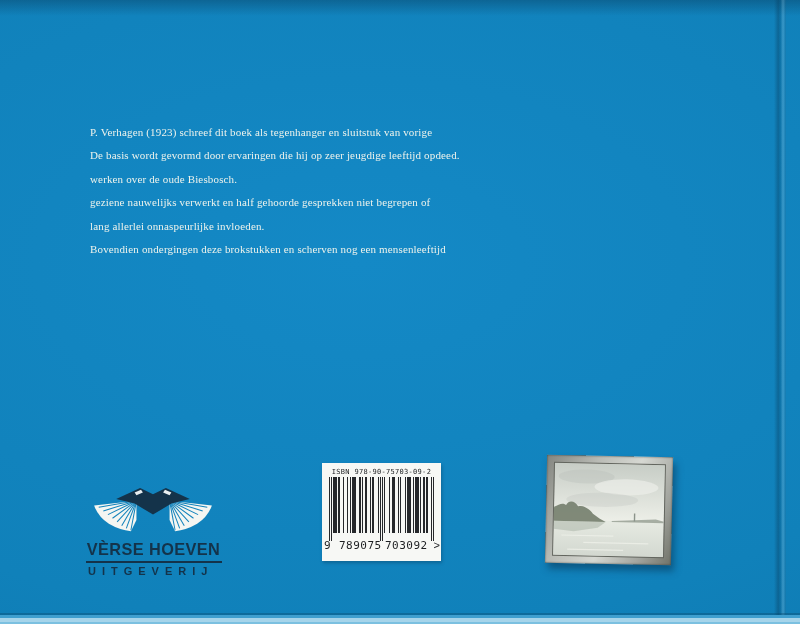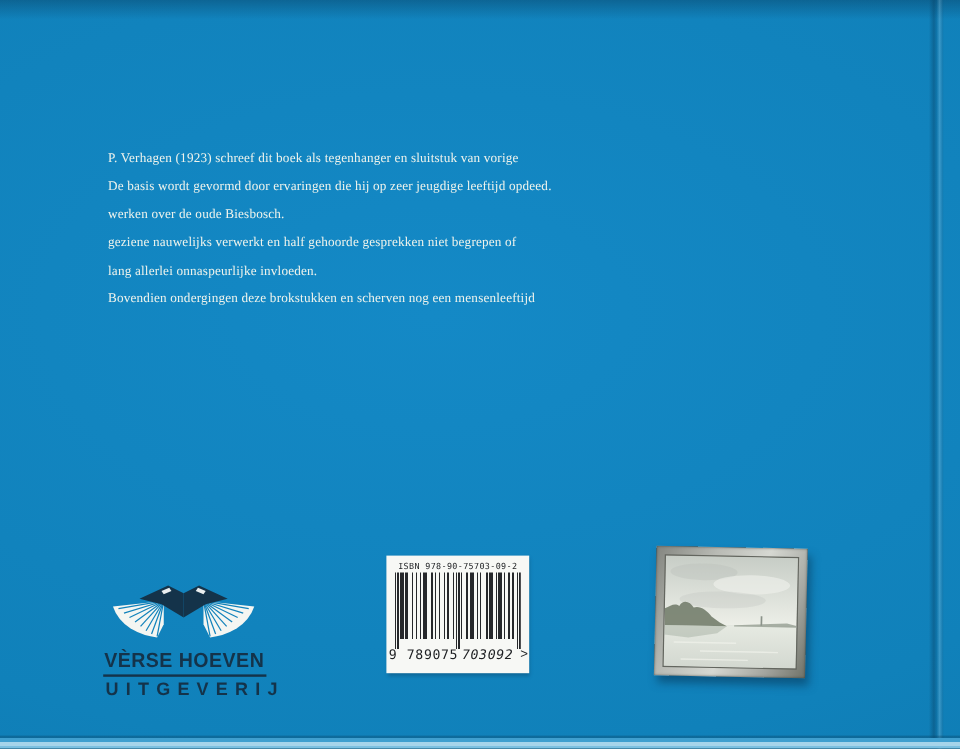--- a/index.html
+++ b/index.html
@@ -20,33 +20,33 @@
   .blurb{position:absolute;left:90px;top:121px;color:#eef3ec;
     font-size:11px;line-height:23.45px;letter-spacing:.15px;}
   .blurb div{white-space:nowrap;}
 
   
   .logo{position:absolute;left:84px;top:487px;width:140px;
     font-family:"Liberation Sans", sans-serif;color:#14334a;}
   .logo-name{font-weight:bold;font-size:17px;letter-spacing:.4px;margin-top:3px;
     transform:scaleX(.96);transform-origin:center;white-space:nowrap;}
   .logo-rule{height:2px;background:#14334a;margin:1px 2px 2px 2px;}
-  .logo-sub{font-size:15px;font-weight:bold;letter-spacing:6px;padding-left:4px;white-space:nowrap;}
+  .logo-sub{font-size:11px;font-weight:bold;letter-spacing:6px;padding-left:4px;white-space:nowrap;}
 
   
   .barcode{position:absolute;left:322px;top:463px;width:119px;height:98px;
     background:#f7f8f5;box-shadow:1px 2px 3px rgba(8,50,80,.35);
     font-family:"DejaVu Sans Mono", monospace;color:#1d1f22;}
   .isbn-label{font-size:7px;letter-spacing:.3px;text-align:center;padding-top:5px;white-space:nowrap;}
   .bars{display:block;margin:1px auto 0 auto;}
   .digits{position:relative;height:14px;font-size:11px;}
   .digits span{position:absolute;top:-2px;}
   .d-lead{left:2px;}
   .d-left{left:17px;letter-spacing:.5px;}
-  .d-right{left:63px;letter-spacing:.5px;font-style:italic;}
+  .d-right{left:63px;letter-spacing:.5px;}
   .d-trail{right:1px;font-family:"Liberation Sans",sans-serif;font-size:11px;}
 
   
   .painting{position:absolute;left:546px;top:456px;padding:7px;
     background:linear-gradient(115deg,#83857f 0%,#b9bbb5 30%,#d6d8d2 55%,#a3a59f 80%,#707268 100%);
     transform:rotate(1.2deg);
     box-shadow:3px 6px 7px rgba(7,55,88,.55), inset 0 0 2px rgba(40,42,38,.8);}
   .painting-inner{display:block;border:1px solid #63665f;}
 </style>
 </head>

